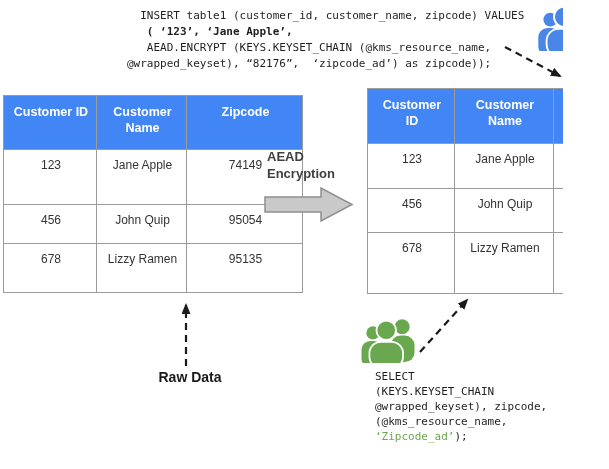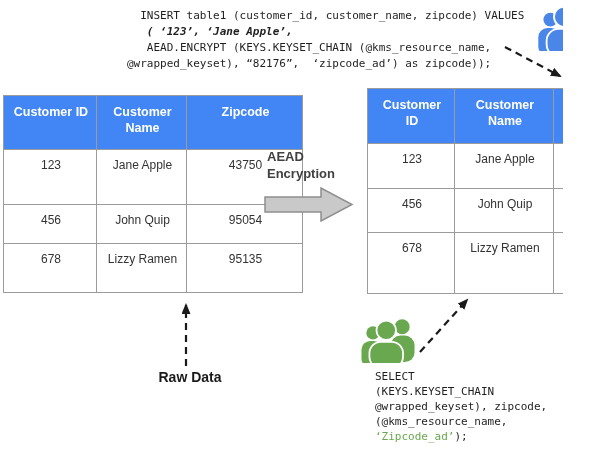--- a/index.html
+++ b/index.html
@@ -60,21 +60,21 @@
     <defs>
       <marker id="ah" markerUnits="userSpaceOnUse" markerWidth="12" markerHeight="12" refX="9" refY="4.5" orient="auto">
         <path d="M0,0 L11,4.5 L0,9 z" fill="#1a1a1a"></path>
       </marker>
     </defs>
     <line x1="505" y1="47" x2="560" y2="76" stroke="#1a1a1a" stroke-width="2.2" stroke-dasharray="7 5" marker-end="url(#ah)"></line>
     <line x1="420" y1="352" x2="467" y2="300" stroke="#1a1a1a" stroke-width="2.2" stroke-dasharray="7 5" marker-end="url(#ah)"></line>
     <line x1="186" y1="366" x2="186" y2="305" stroke="#1a1a1a" stroke-width="2.2" stroke-dasharray="7 5" marker-end="url(#ah)"></line>
   </svg>
 
-  <pre class="code code-insert"><div><span>  INSERT table1 (customer_id, customer_name, zipcode) VALUES</span></div><div><span style="font-weight: bold; font-style: italic;">   ( ‘123’, ‘Jane Apple’,</span></div><div><span>   AEAD.ENCRYPT (KEYS.KEYSET_CHAIN (@kms_resource_name,</span></div><div><span>@wrapped_keyset), “82176”,  ‘zipcode_ad’) as zipcode));</span></div></pre>
+  <pre class="code code-insert"><div><span>  INSERT table1 (customer_id, customer_name, zipcode) VALUES</span></div><div><span style="font-weight: bold;">   ( ‘123’, ‘Jane Apple’,</span></div><div><span>   AEAD.ENCRYPT (KEYS.KEYSET_CHAIN (@kms_resource_name,</span></div><div><span>@wrapped_keyset), “82176”,  ‘zipcode_ad’) as zipcode));</span></div></pre>
 
   <div class="users users-blue">
     <svg width="56" height="48" viewBox="0 0 60 52" aria-hidden="true">
       <circle cx="13" cy="18" r="7.5" fill="currentColor"></circle>
       <rect x="0" y="27" width="24" height="30" rx="10" fill="currentColor"></rect>
       <circle cx="46" cy="11" r="8.5" fill="currentColor"></circle>
       <rect x="33" y="21" width="27" height="30" rx="11" fill="currentColor"></rect>
       <circle cx="28" cy="15" r="11" fill="currentColor" stroke="#ffffff" stroke-width="2"></circle>
       <rect x="9" y="28" width="38" height="30" rx="13" fill="currentColor" stroke="#ffffff" stroke-width="2"></rect>
     </svg>
@@ -85,21 +85,21 @@
         <tr>
           <th>Customer ID</th>
           <th>Customer Name</th>
           <th>Zipcode</th>
         </tr>
       </thead>
       <tbody>
         <tr>
           <td>123</td>
           <td>Jane Apple</td>
-          <td>43750</td>
+          <td>74149</td>
         </tr>
         <tr>
           <td>456</td>
           <td>John Quip</td>
           <td>95054</td>
         </tr>
         <tr>
           <td>678</td>
           <td>Lizzy Ramen</td>
           <td>95135</td>

